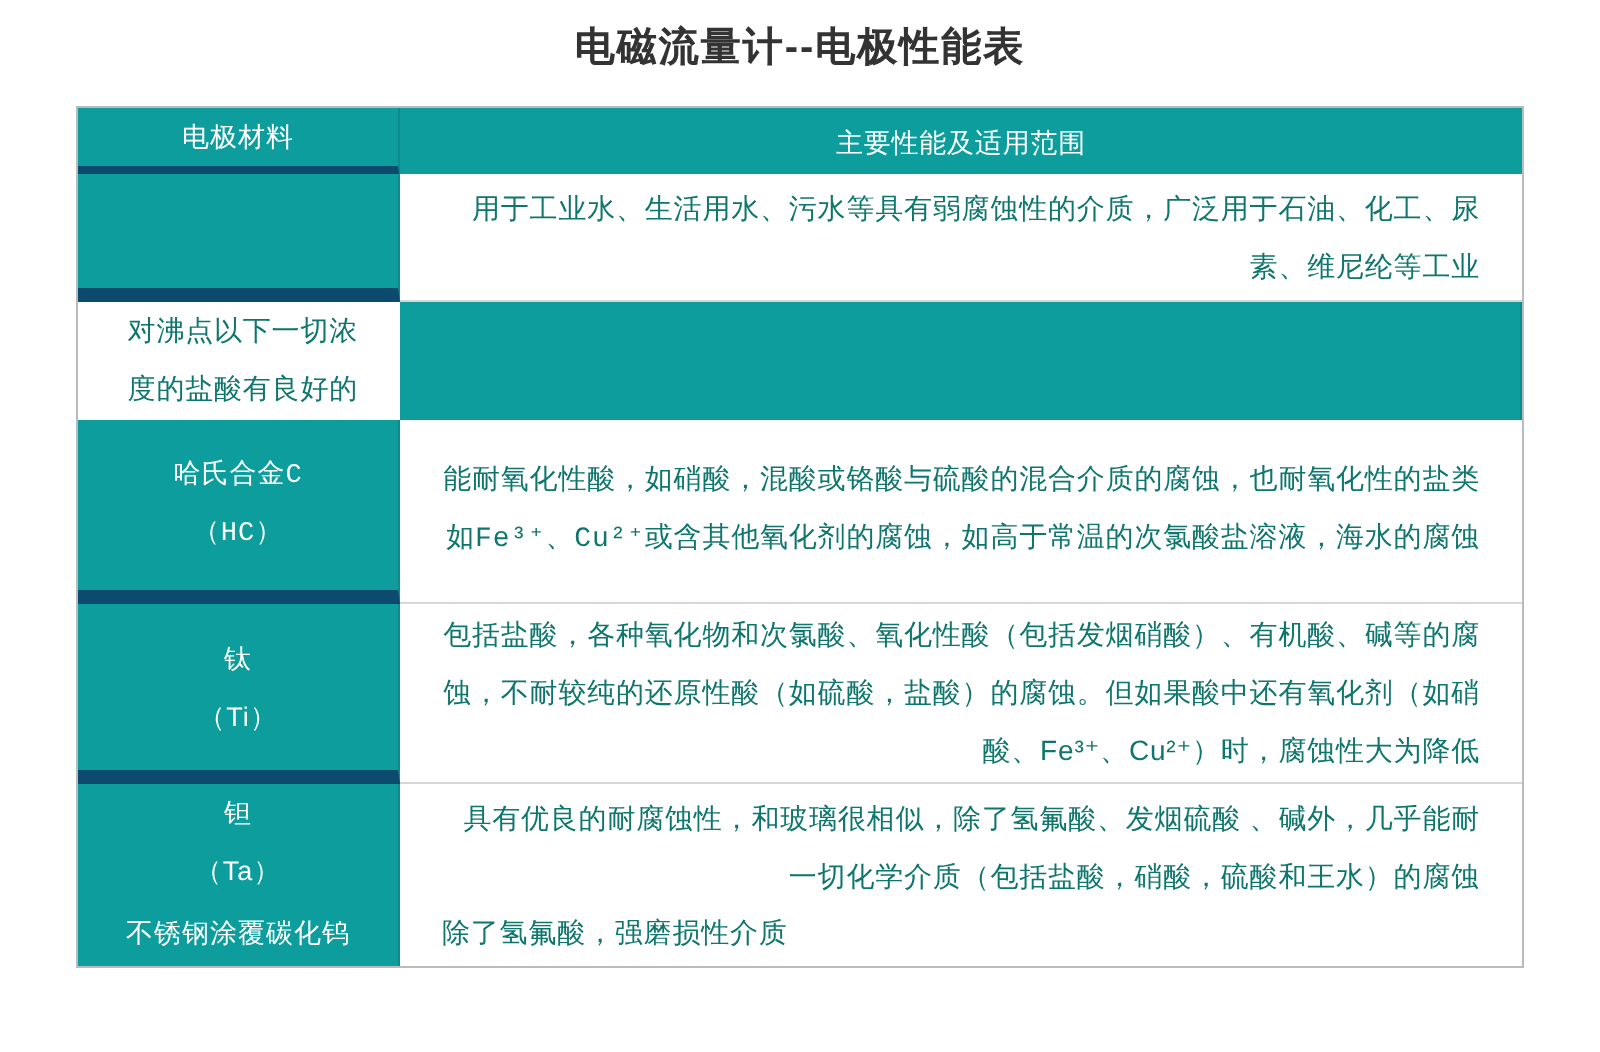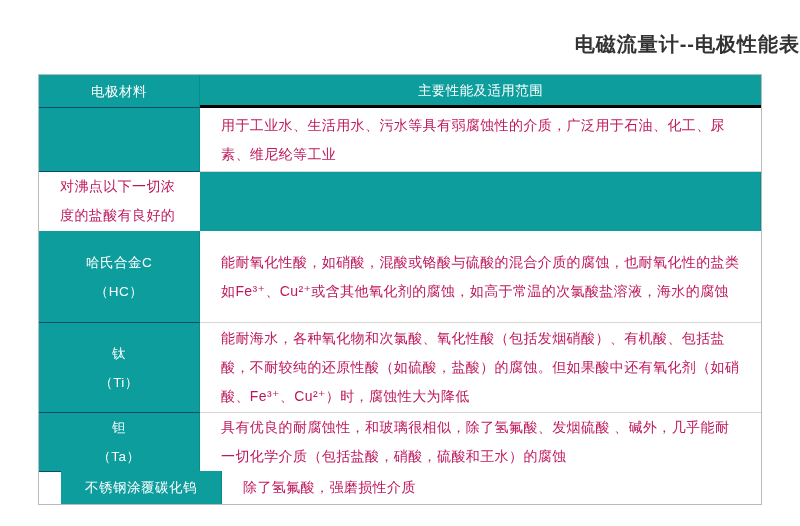--- a/index.html
+++ b/index.html
@@ -2,25 +2,25 @@
 <html><head>
 <meta charset="utf-8">
 <style>
   html,body{margin:0;padding:0;background:#ffffff;}
   body{
     width:800px;height:526px;overflow:hidden;
     font-family:"Liberation Sans","DejaVu Sans",sans-serif;
     -webkit-font-smoothing:antialiased;
   }
   .page-title{
-    text-align:right;
+    text-align:center;
     font-size:20px;
     font-weight:bold;
     color:#333333;
-    padding-top:31px;
+    padding-top:10px;
     letter-spacing:1px;
   }
   .perf-table{
     width:724px;
     margin:16px auto 0;
     border:1px solid #b8bcbc;
     box-sizing:border-box;
   }
   .t-row{
     display:grid;
@@ -31,61 +31,61 @@
   .cell-left{
     background:#0d9d9d;
     color:#ffffff;
     display:flex;
     flex-direction:column;
     justify-content:center;
     align-items:center;
     text-align:center;
     font-size:13.5px;
     line-height:29px;
-    border-bottom:1px solid #0c4a6e;
+    border-bottom:7px solid #0c4a6e;
     border-right:1px solid #0b8b8b;
     padding:0 4px;
     letter-spacing:0.5px;
   }
   .cell-right{
     background:#ffffff;
-    color:#be185d;
+    color:#0f766e;
     font-size:14px;
     line-height:29px;
     padding:0 21px;
     display:flex;
     align-items:center;
     border-bottom:1px solid #d7d7d7;
     letter-spacing:0.4px;
-    text-align:left;
+    text-align:right;
   }
   .t-row:last-child .cell-left{border-bottom:none;}
   .t-row:last-child .cell-right{border-bottom:none;}
   .header-row .cell-left,
   .header-row .cell-right{
     background:#0d9d9d;
     color:#ffffff;
     justify-content:center;
     font-size:13.5px;
   }
   .header-row .cell-right{
     display:flex;
     align-items:center;
     justify-content:center;
     text-align:right;
-    border-bottom:3px solid #000000;
+    border-bottom:1px solid #000000;
   }
   
   .h-header{height:33px;}
   .h-r0{height:64px;}
   .h-r1{height:59px;}
-  .h-r2{height:92px;}
+  .h-r2{height:92px;font-family:Liberation Mono, monospace;}
   .h-r3{height:90px;}
   .h-r4{height:58px;}
-  .h-r5{height:33px;margin-left:22px;}
+  .h-r5{height:33px;}
   .h-r6{height:29px;}
   .mat-symbol:empty{display:none;}
 </style>
 </head>
 <body>
 
 <div class="page-title">电磁流量计--电极性能表</div>
 
 <div class="perf-table">
 
@@ -121,21 +121,21 @@
       <span>能耐氧化性酸，如硝酸，混酸或铬酸与硫酸的混合介质的腐蚀，也耐氧化性的盐类如Fe³⁺、Cu²⁺或含其他氧化剂的腐蚀，如高于常温的次氯酸盐溶液，海水的腐蚀</span>
     </div>
   </div>
 
   <div class="t-row h-r3">
     <div class="cell cell-left">
       <span class="mat-name">钛</span>
       <span class="mat-symbol">（Ti）</span>
     </div>
     <div class="cell cell-right">
-      <span>能耐海水，各种氧化物和次氯酸、氧化性酸（包括发烟硝酸）、有机酸、包括盐酸，不耐较纯的还原性酸（如硫酸，盐酸）的腐蚀。但如果酸中还有氧化剂（如硝酸、Fe³⁺、Cu²⁺）时，腐蚀性大为降低</span>
+      <span>包括盐酸，各种氧化物和次氯酸、氧化性酸（包括发烟硝酸）、有机酸、碱等的腐蚀，不耐较纯的还原性酸（如硫酸，盐酸）的腐蚀。但如果酸中还有氧化剂（如硝酸、Fe³⁺、Cu²⁺）时，腐蚀性大为降低</span>
     </div>
   </div>
 
   <div class="t-row h-r4">
     <div class="cell cell-left">
       <span class="mat-name">钽</span>
       <span class="mat-symbol">（Ta）</span>
     </div>
     <div class="cell cell-right">
       <span>具有优良的耐腐蚀性，和玻璃很相似，除了氢氟酸、发烟硫酸 、碱外，几乎能耐一切化学介质（包括盐酸，硝酸，硫酸和王水）的腐蚀</span>

